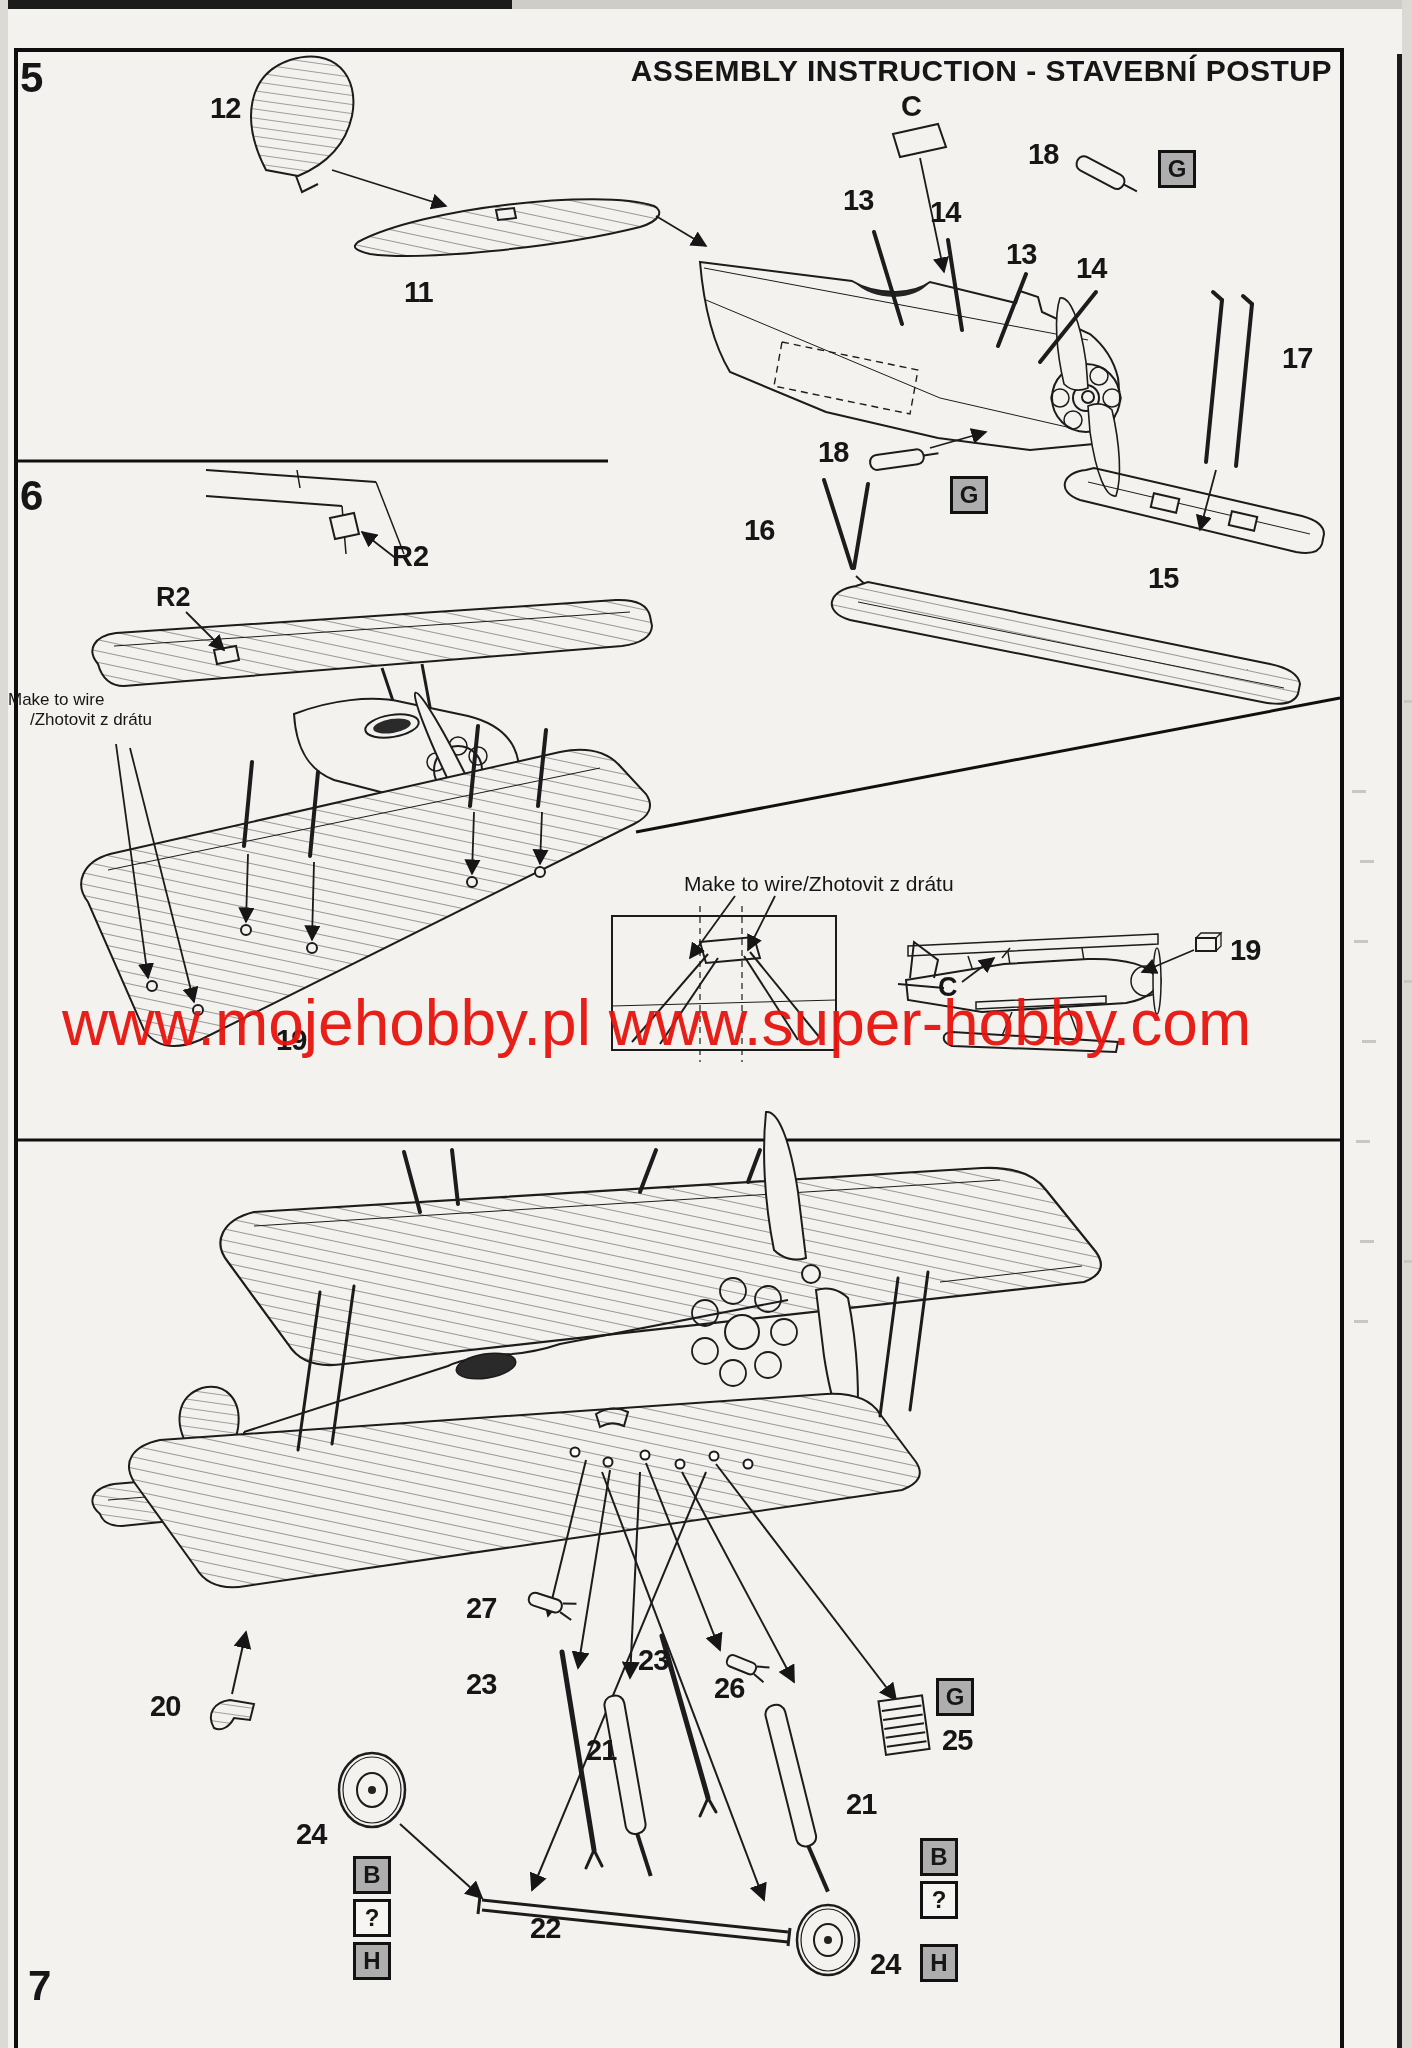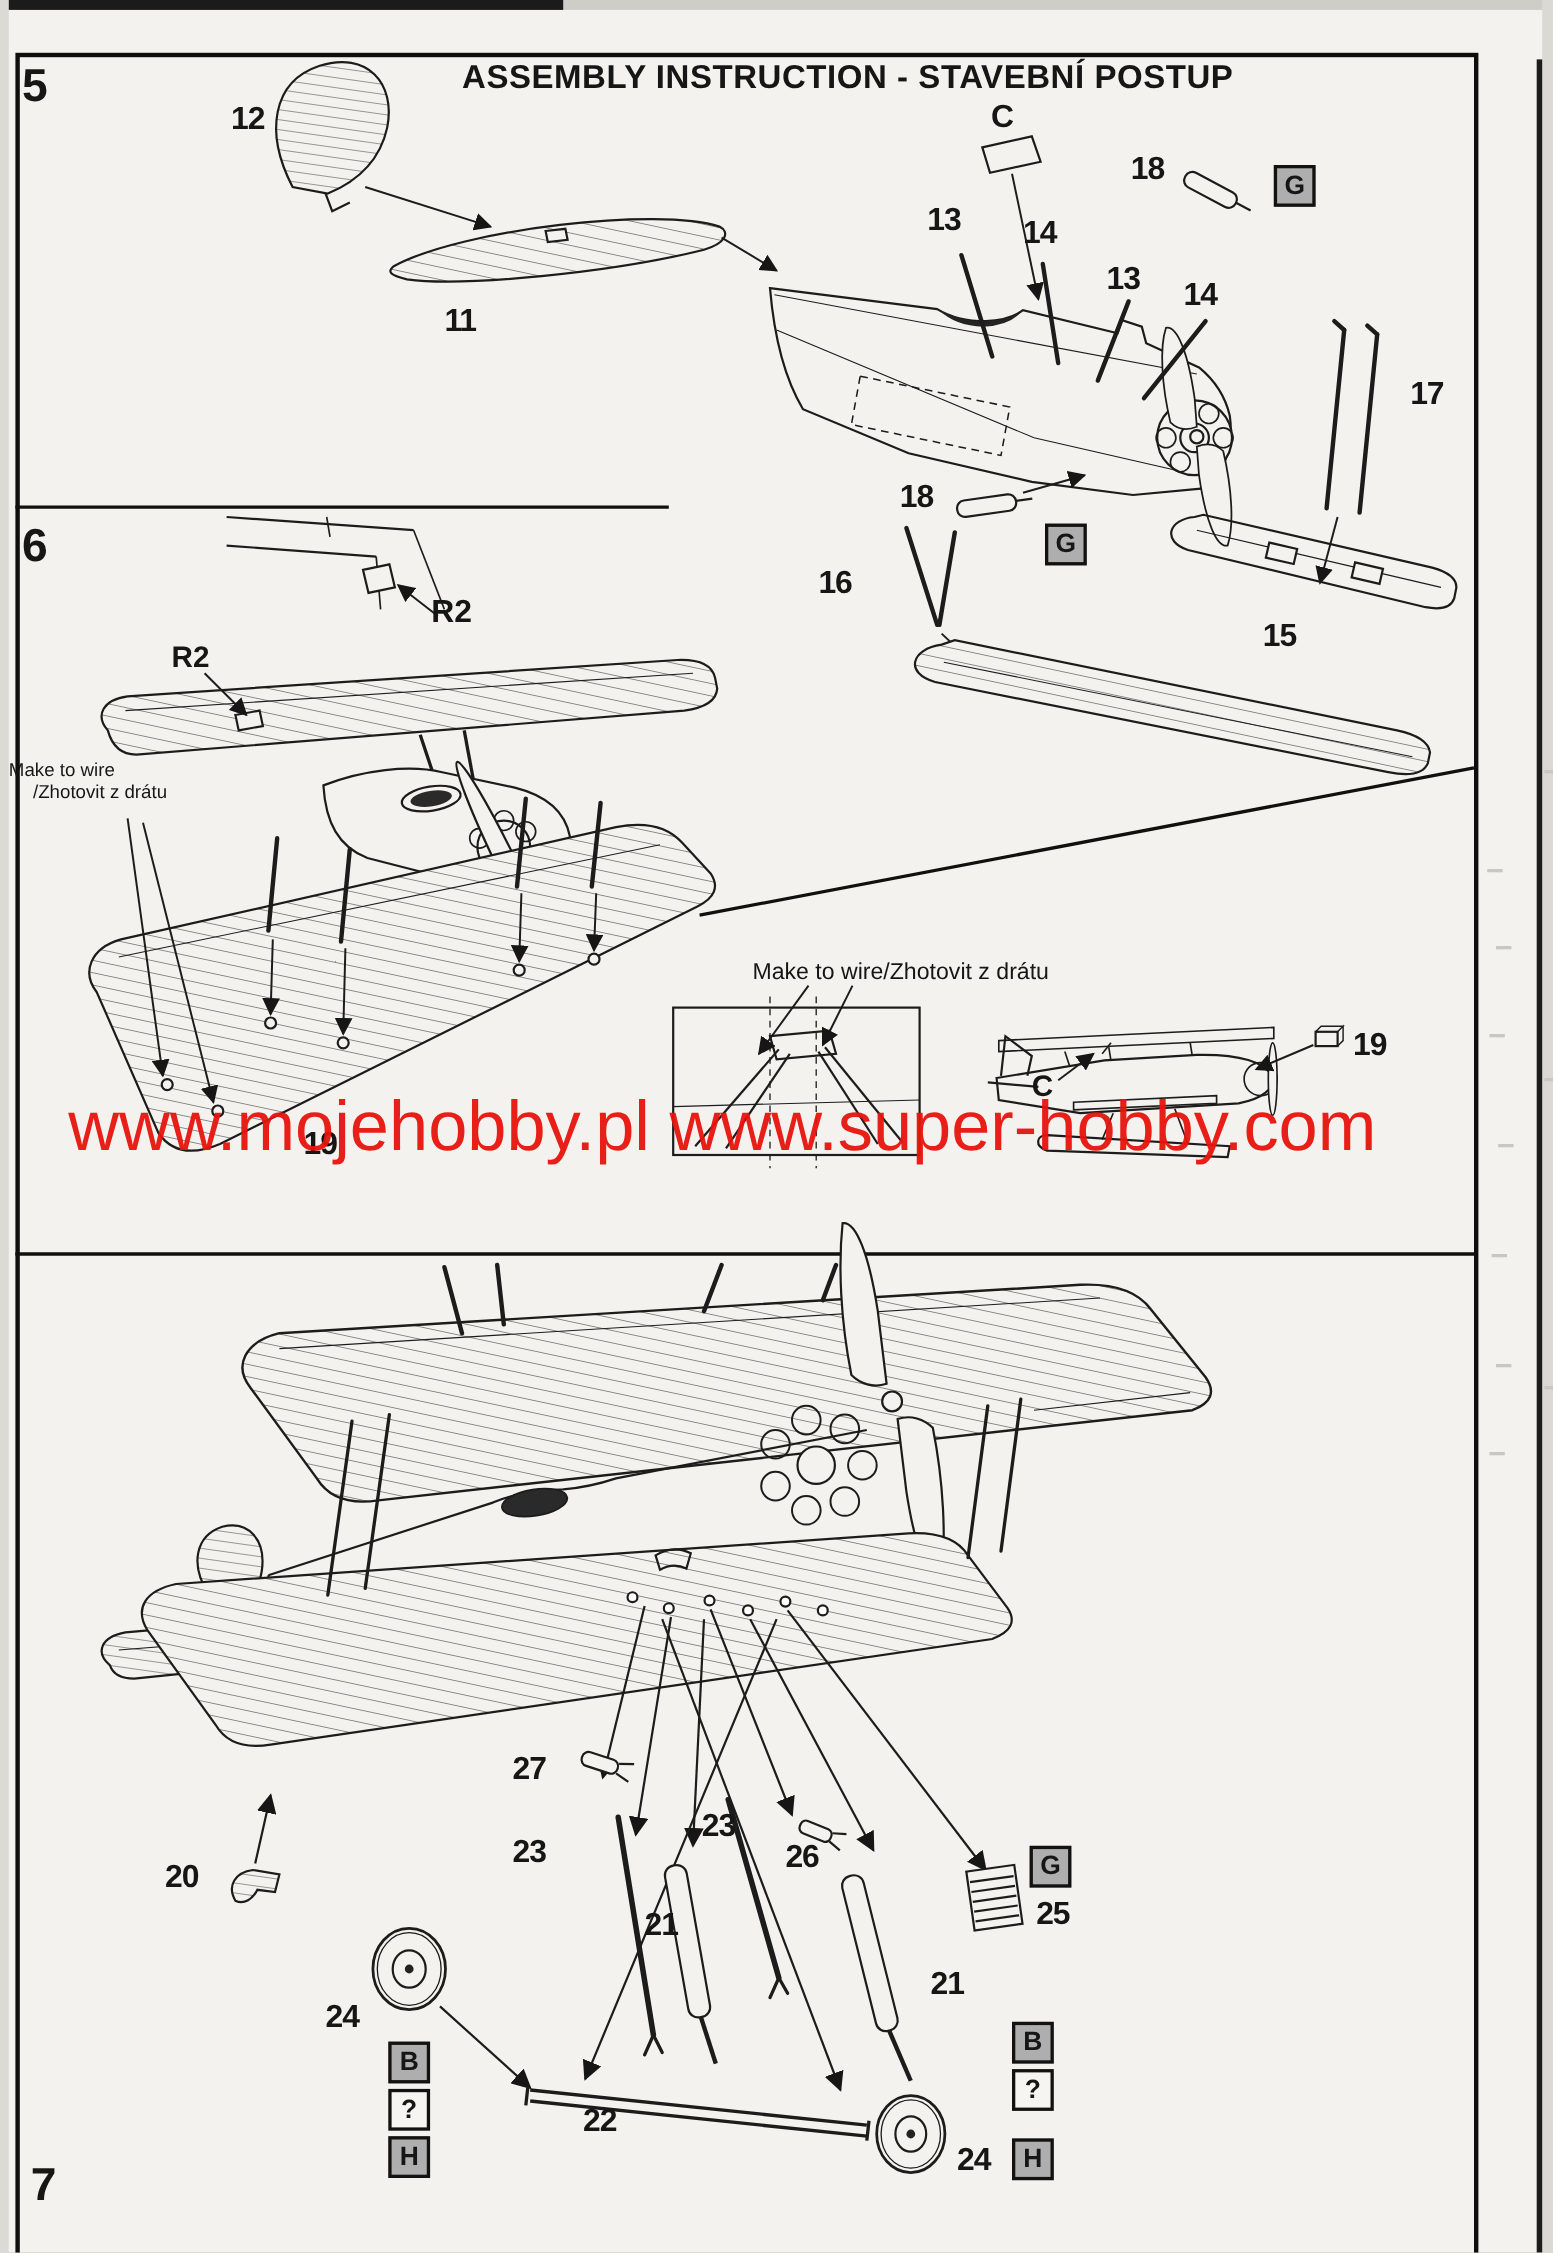--- a/index.html
+++ b/index.html
@@ -5,21 +5,21 @@
   html,body{margin:0;padding:0;background:#b8b6b1;}
   .page{position:relative;width:1412px;height:2048px;background:#f3f2ee;overflow:hidden;
         font-family:"Liberation Sans",sans-serif;color:#161616;}
   .scan-top-strip{position:absolute;left:0;top:0;width:1412px;height:9px;background:#cfcdc8;}
   .scan-top-dark{position:absolute;left:0;top:0;width:512px;height:9px;background:#1b1b1b;}
   .scan-left-strip{position:absolute;left:0;top:0;width:8px;height:2048px;background:#dcdad5;}
   .frame{position:absolute;left:14px;top:48px;width:1322px;height:2030px;border:4px solid #0e0e0e;}
   .page-edge-line{position:absolute;left:1397px;top:54px;width:5px;height:1994px;background:#1c1c1c;}
   .right-strip{position:absolute;left:1402px;top:0;width:10px;height:2048px;background:#dbd9d4;}
   .art{position:absolute;left:0;top:0;pointer-events:none;}
-  .header-title{position:absolute;left:420px;top:54px;width:912px;
+  .header-title{position:absolute;left:420px;top:54px;width:912px;text-align:right;
                 font-size:30px;font-weight:700;letter-spacing:.5px;white-space:nowrap;}
   .step-num{position:absolute;font-size:42px;font-weight:700;}
   .part-label{position:absolute;font-size:29px;font-weight:700;letter-spacing:-1px;}
   .letter-label{position:absolute;font-size:29px;font-weight:700;}
   .note{position:absolute;font-size:17px;font-weight:400;white-space:nowrap;}
   .note-lg{position:absolute;font-size:21px;font-weight:400;white-space:nowrap;}
   .letter-box{position:absolute;width:32px;height:32px;border:3px solid #121212;background:#aeaeae;
               display:flex;align-items:center;justify-content:center;font-size:24px;font-weight:700;}
   .letter-box.q{background:#f6f5f1;}
   .watermark{position:absolute;left:62px;top:986px;font-size:64px;font-weight:400;color:#e8140e;

